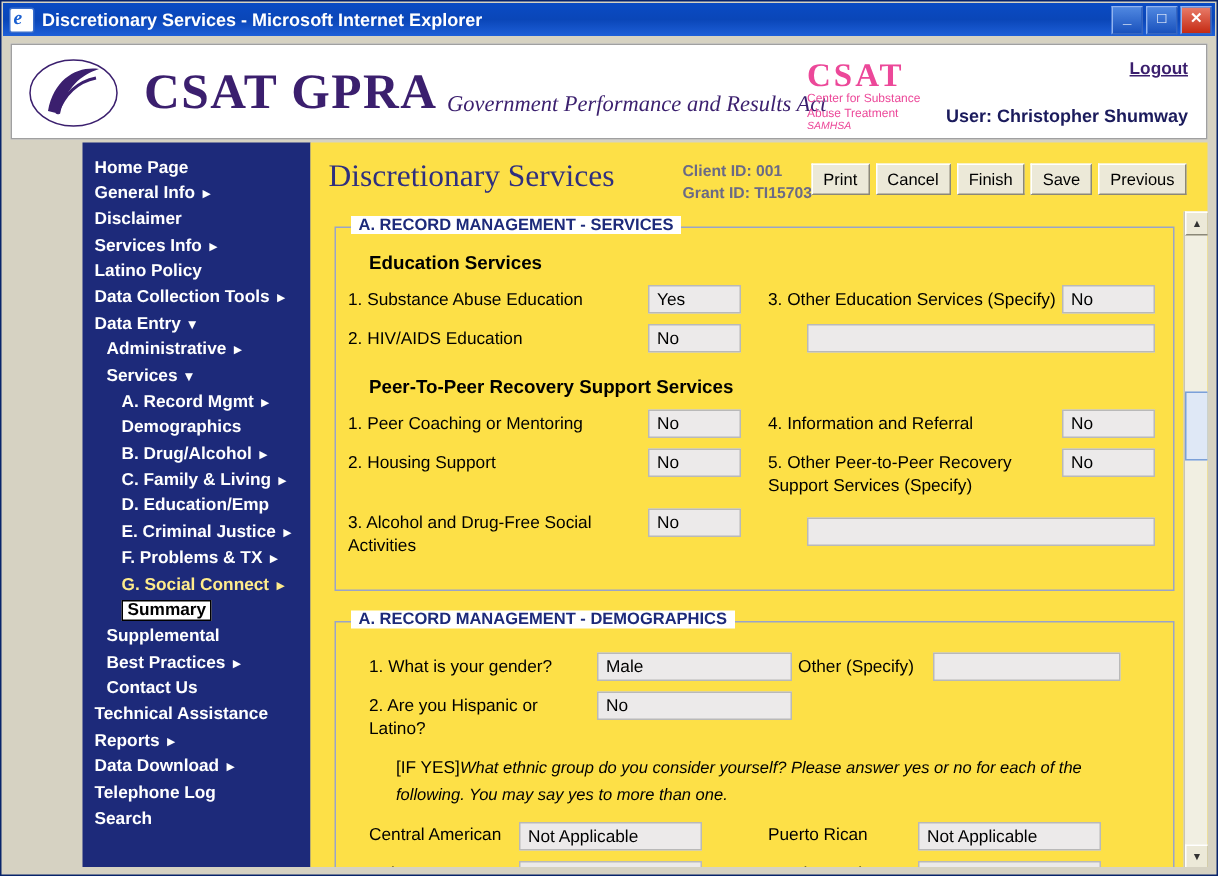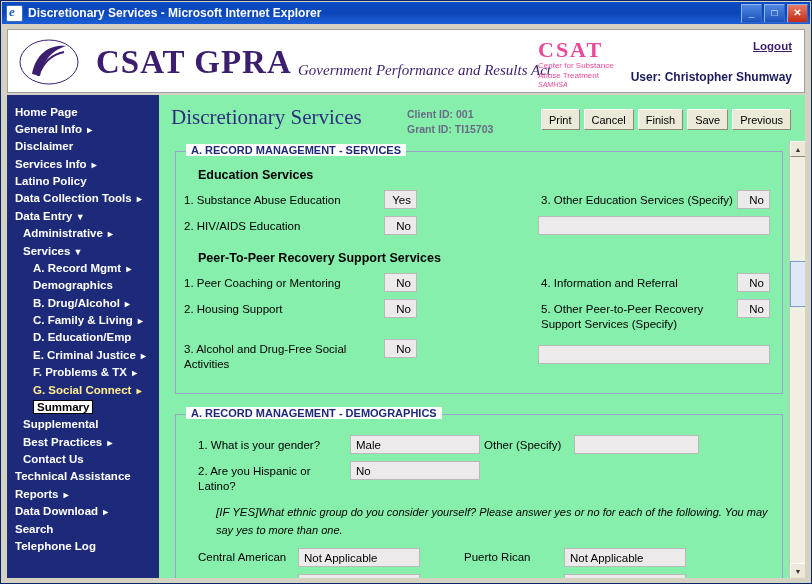--- a/index.html
+++ b/index.html
@@ -152,20 +152,21 @@
   }
   .sidebar {
     width: 152px;
     background: #1d2a7a;
     color: #ffffff;
     padding: 8px 0 0 6px;
     box-sizing: border-box;
     font-size: 11.5px;
     font-weight: bold;
     flex: none;
+    margin-left: 48px;
   }
   .nav-item {
     padding: 1.5px 2px 1.5px 2px;
     white-space: nowrap;
     line-height: 1.25;
   }
   .nav-item.indent1 { padding-left: 10px; }
   .nav-item.indent2 { padding-left: 20px; }
   .nav-item .arrow { font-size: 9px; }
   .nav-item.highlight {
@@ -173,21 +174,21 @@
   }
   .nav-item.selected span.lbl {
     background: #ffffff;
     color: #000000;
     padding: 0 3px;
     border: 1px solid #000000;
   }
   
   .content {
     flex: 1 1 auto;
-    background: #86efac;
+    background: #fde047;
     position: relative;
     overflow: hidden;
   }
   .page-head {
     position: relative;
     height: 46px;
   }
   .page-title {
     position: absolute;
     left: 12px; top: 10px;
@@ -270,29 +271,28 @@
     border: 1px solid #b9b9b9;
     font-size: 11.5px;
     color: #000;
     height: 19px;
     line-height: 18px;
     padding: 0 5px;
     box-sizing: border-box;
     overflow: hidden;
     white-space: nowrap;
   }
-  .val.w55 { width: 33px; text-align: right; }
+  .val.w55 { width: 62px; }
   .val.w110 { width: 122px; }
   .val.w125 { width: 125px; }
   .val.w130 { width: 130px; }
   .val.blank { width: 232px; }
   .val.wide-blank { width: 232px; }
   .note-italic {
     font-size: 11.5px;
-    font-style: italic;
     color: #000;
   }
   .note-text {
     font-size: 11px;
     color: #000;
     line-height: 1.35;
     font-style: italic;
   }
   
   .demo-grid {
@@ -393,22 +393,22 @@
       <div class="nav-item indent2"><span class="lbl">E. Criminal Justice</span> <span class="arrow">►</span></div>
       <div class="nav-item indent2"><span class="lbl">F. Problems &amp; TX</span> <span class="arrow">►</span></div>
       <div class="nav-item indent2 highlight"><span class="lbl">G. Social Connect</span> <span class="arrow">►</span></div>
       <div class="nav-item indent2 selected"><span class="lbl">Summary</span></div>
       <div class="nav-item indent1"><span class="lbl">Supplemental</span></div>
       <div class="nav-item indent1"><span class="lbl">Best Practices</span> <span class="arrow">►</span></div>
       <div class="nav-item indent1"><span class="lbl">Contact Us</span></div>
       <div class="nav-item"><span class="lbl">Technical Assistance</span></div>
       <div class="nav-item"><span class="lbl">Reports</span> <span class="arrow">►</span></div>
       <div class="nav-item"><span class="lbl">Data Download</span> <span class="arrow">►</span></div>
+      <div class="nav-item"><span class="lbl">Telephone Log</span></div>
       <div class="nav-item"><span class="lbl">Search</span></div>
-      <div class="nav-item"><span class="lbl">Telephone Log</span></div>
     </div>
 
     <div class="content">
 
       <div class="page-head">
         <div class="page-title">Discretionary Services</div>
         <div class="client-ids">
           <div>Client ID: 001</div>
           <div>Grant ID: TI15703</div>
         </div>

